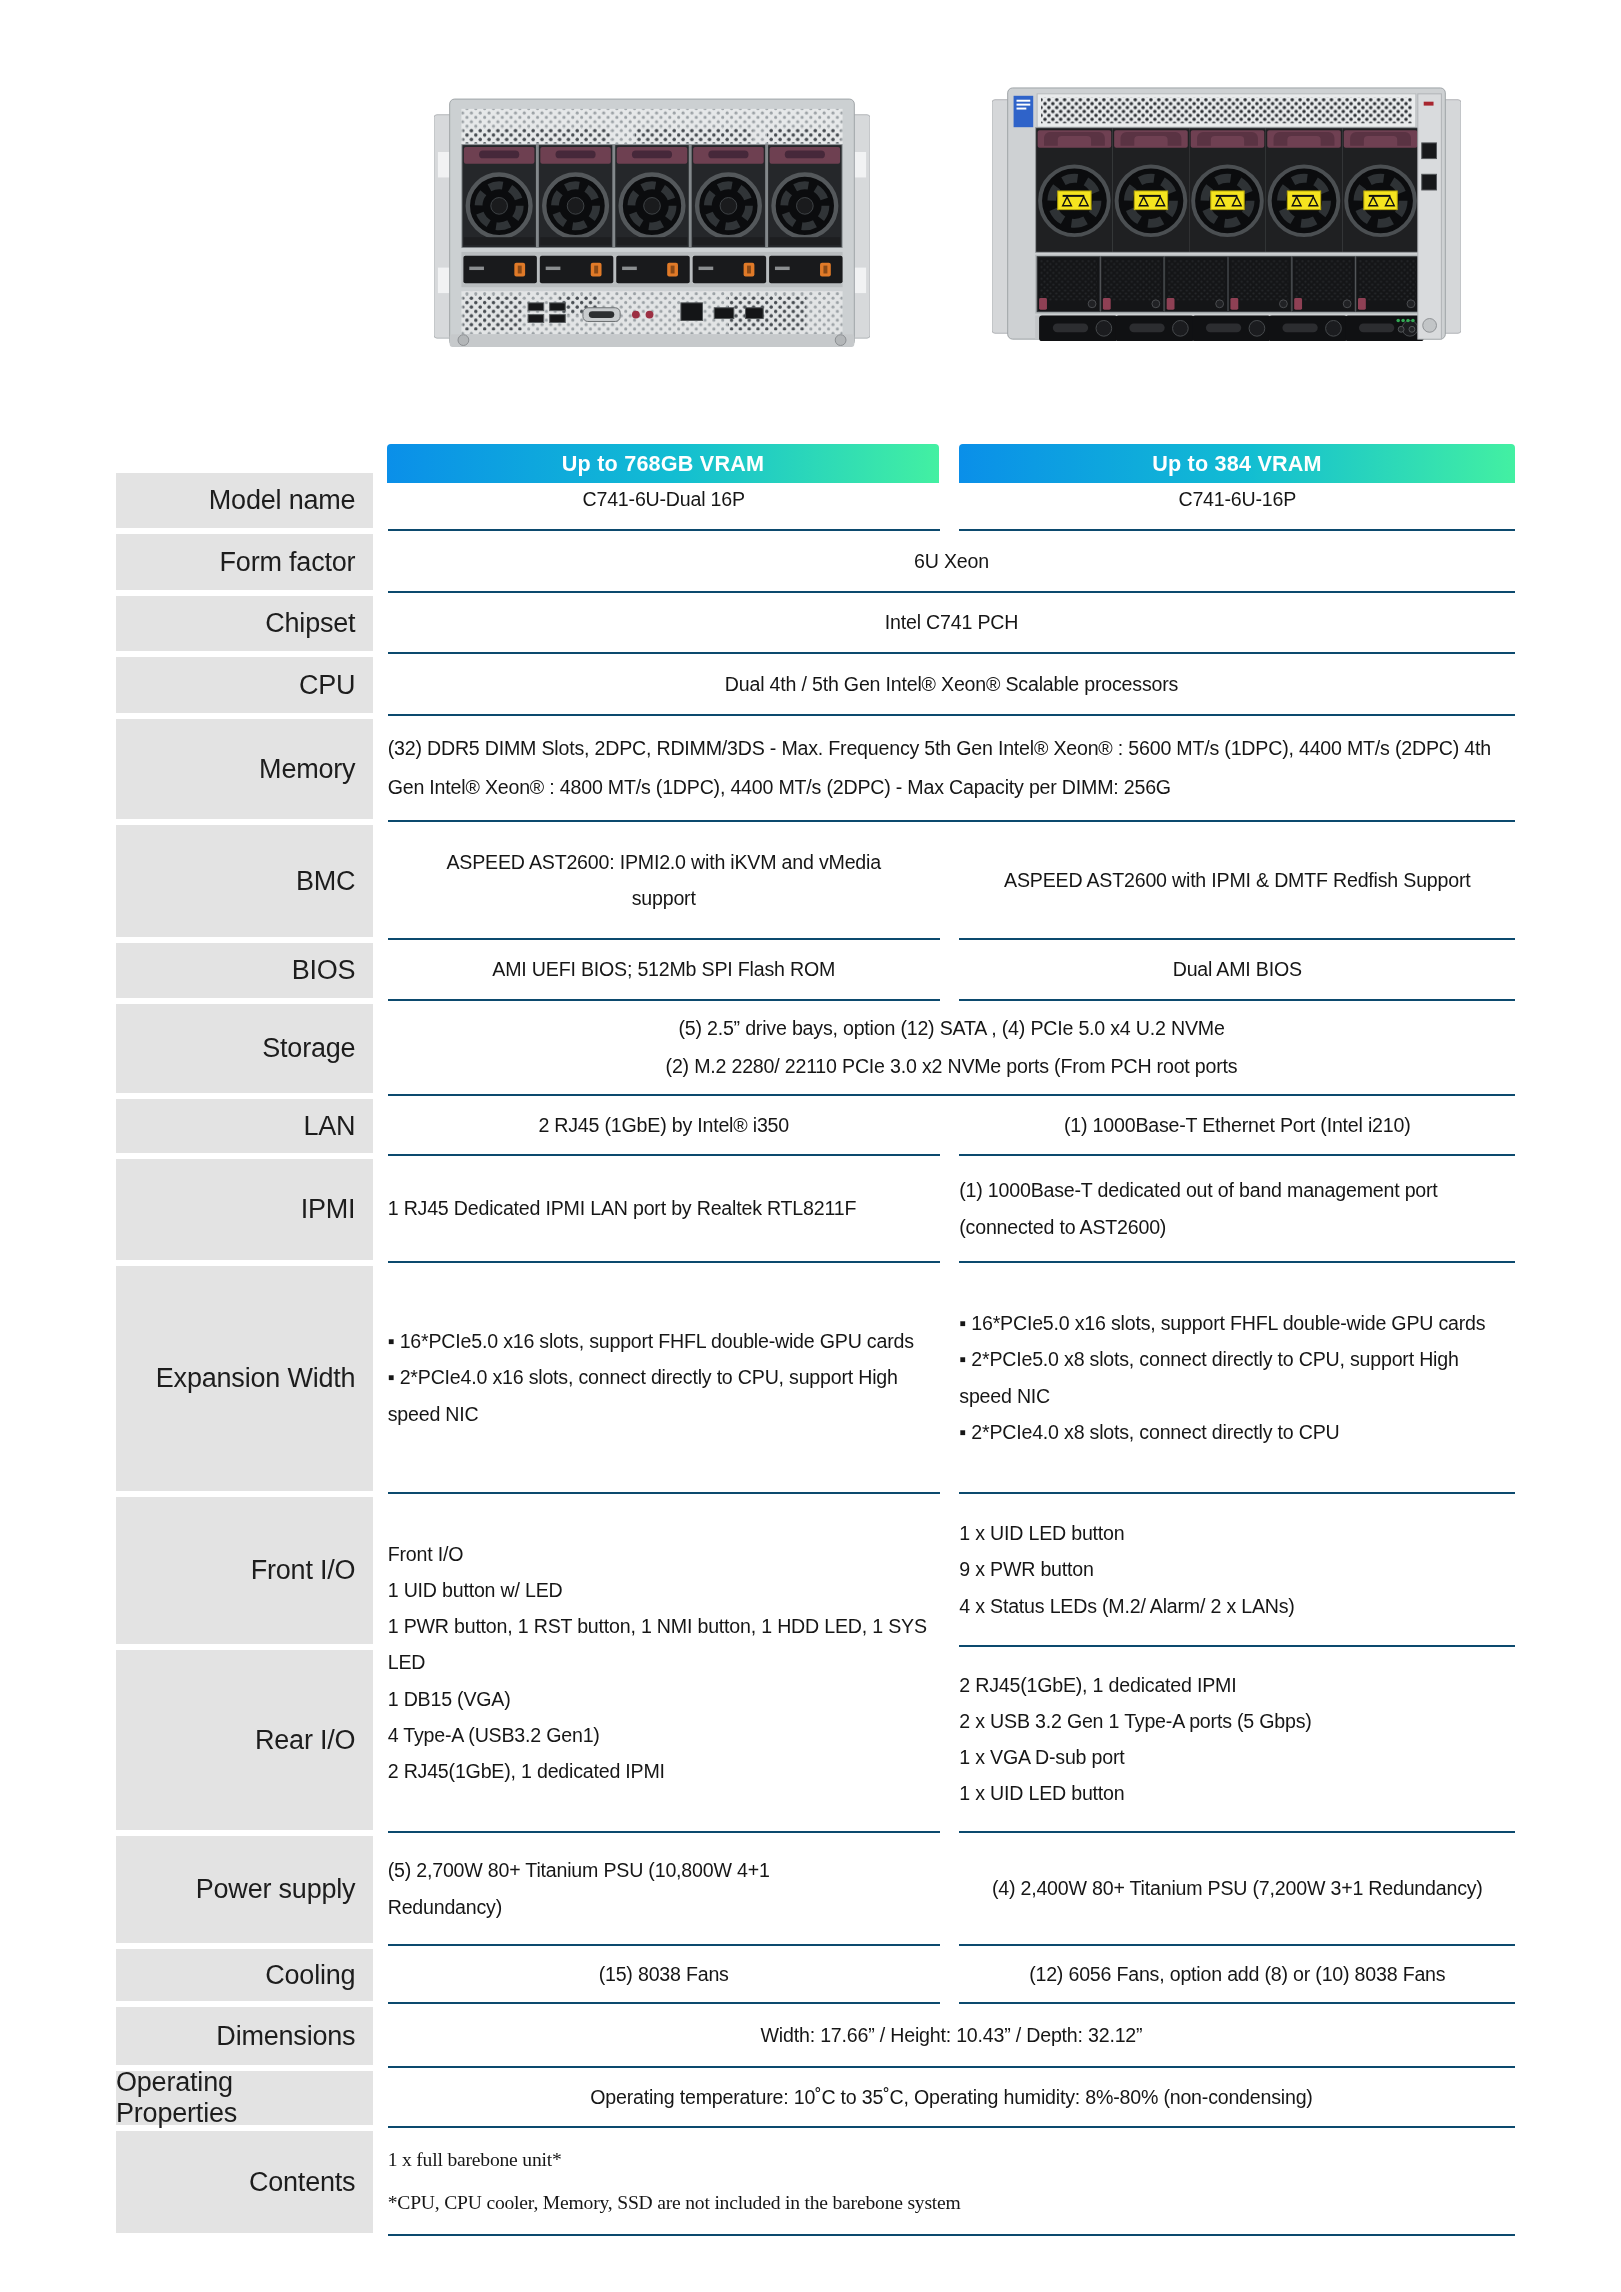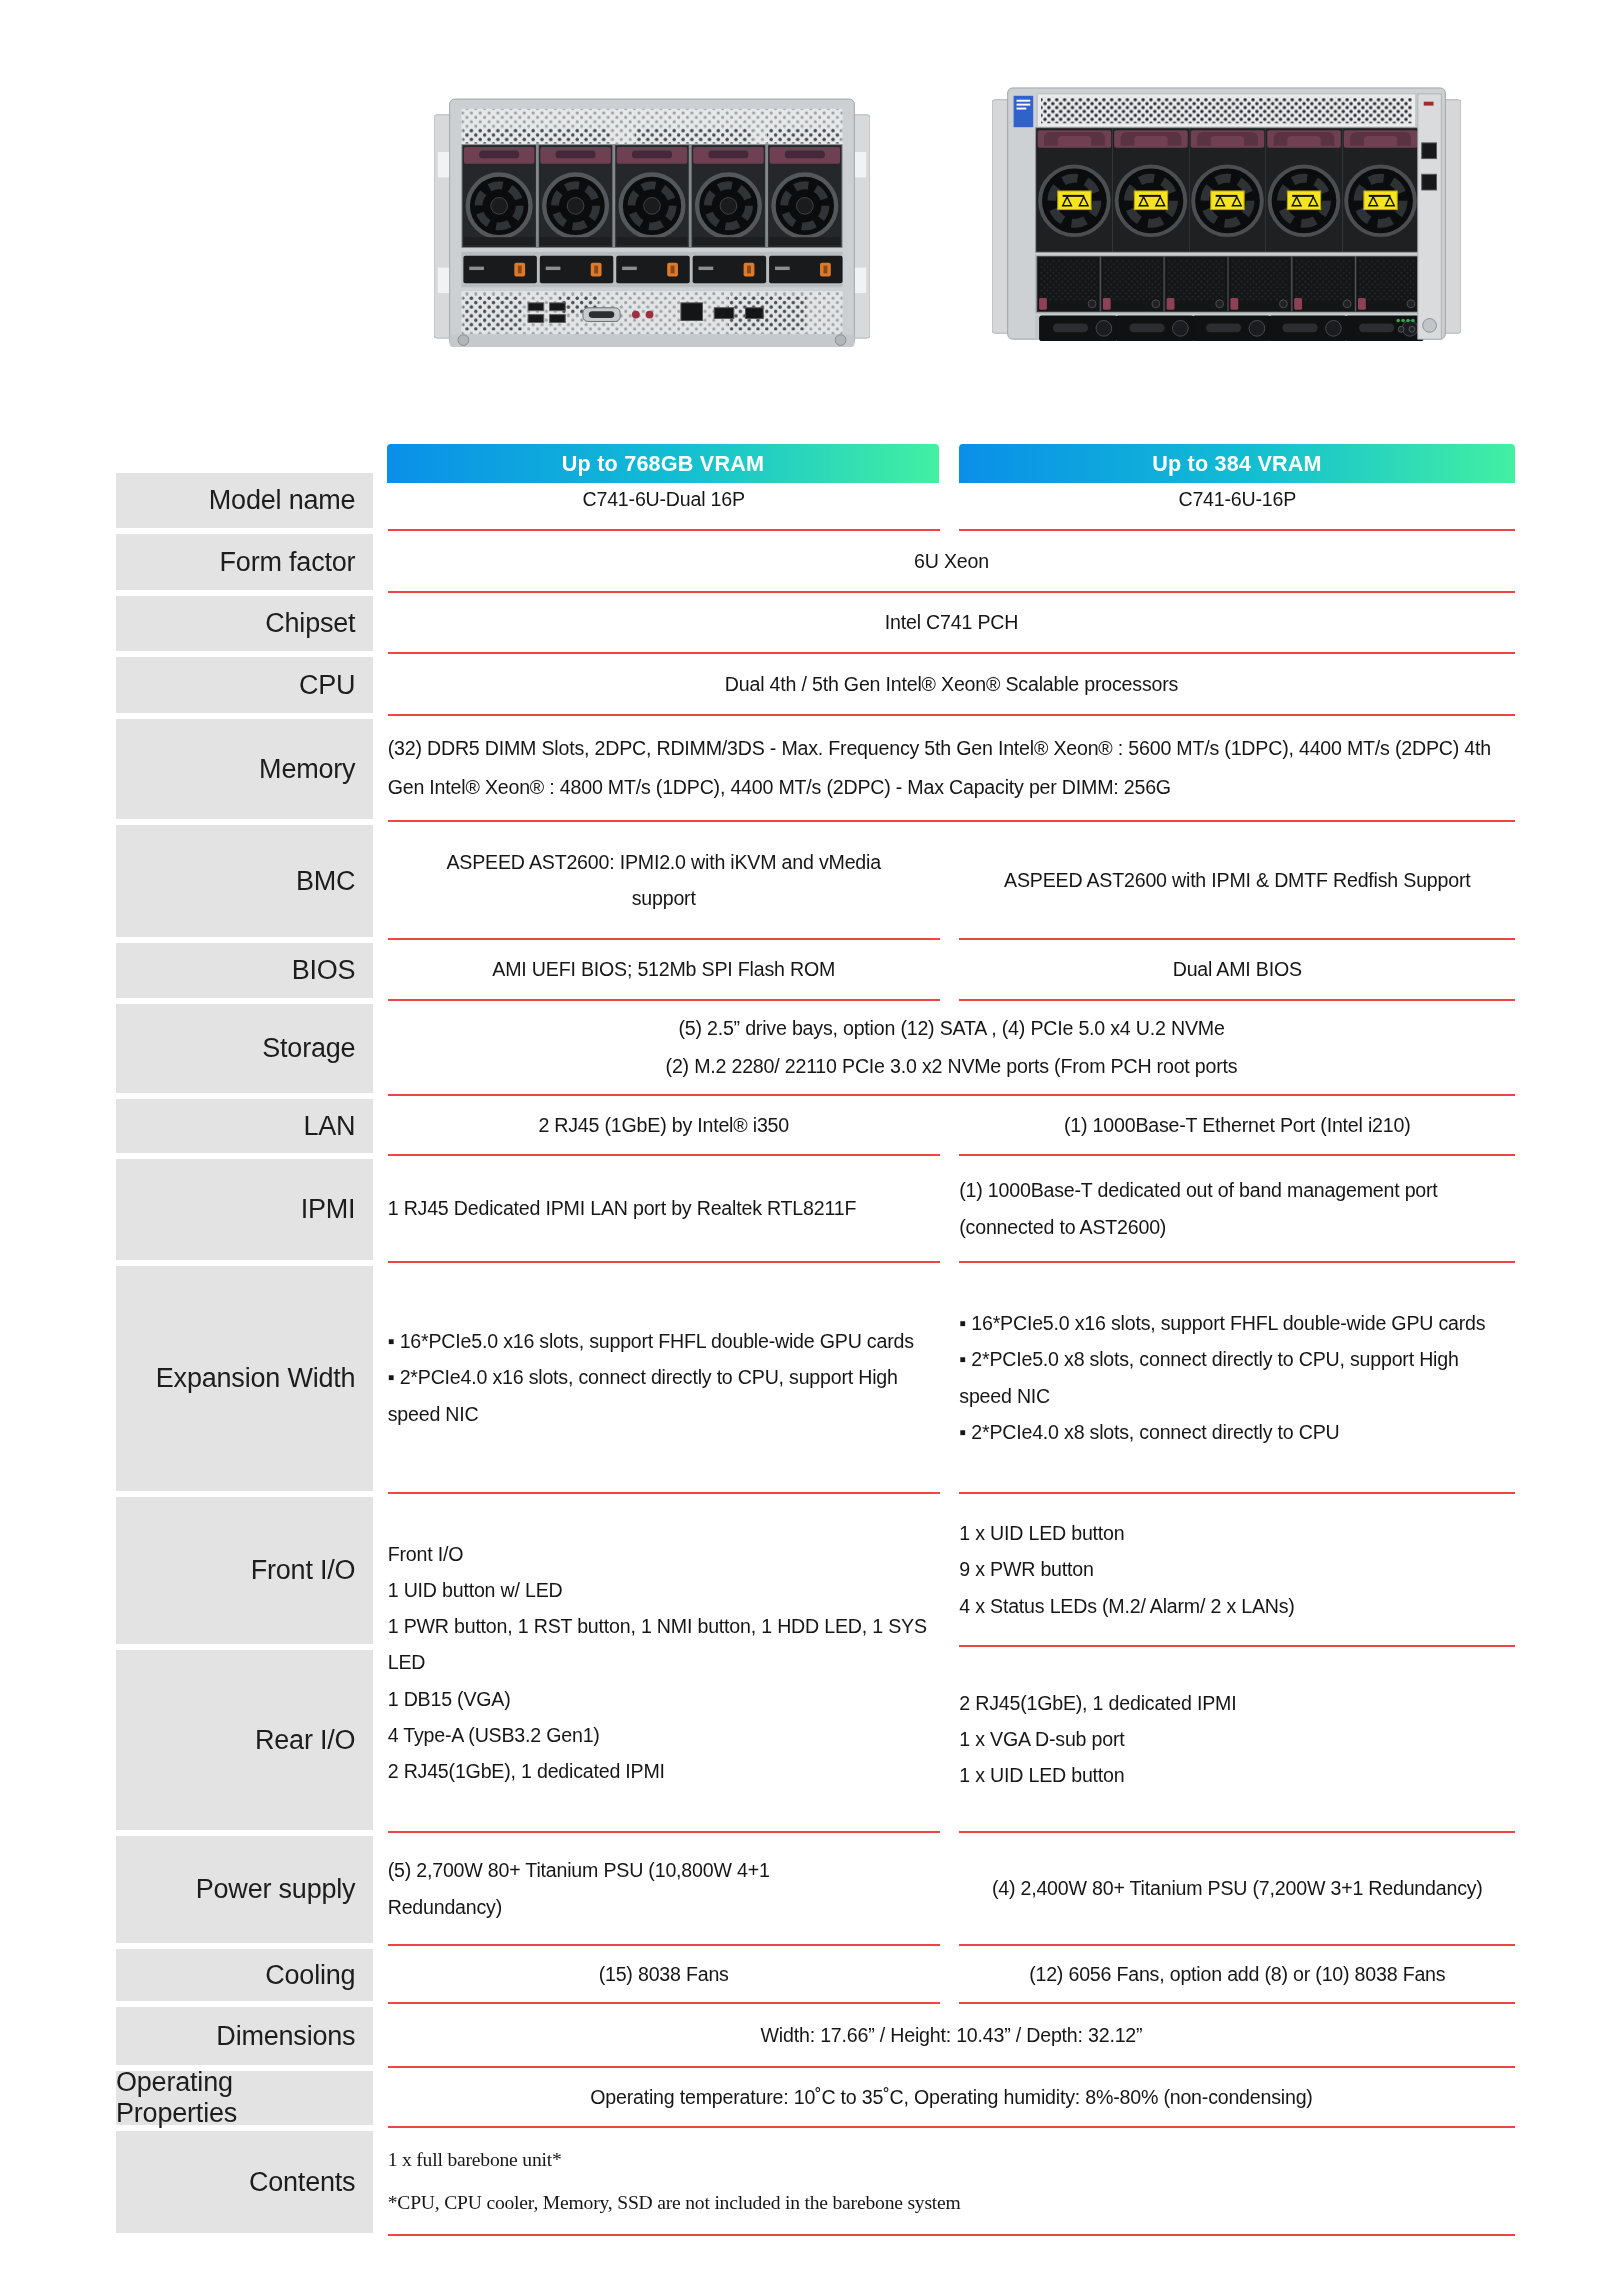--- a/index.html
+++ b/index.html
@@ -15,21 +15,21 @@
           color:#fff;font-size:21.6px;font-weight:700;letter-spacing:0.2px;}
   #banner-left{left:387px;width:552px;}
   #banner-right{left:959px;width:556px;}
   
   .grid{position:absolute;left:116px;top:470px;display:grid;
         grid-template-columns:257px 14.7px 552px 19.6px 556px;
         grid-template-rows:61px 62px 61px 62px 106px 118px 61px 95px 60px 107px 231px 153px 186px 113px 58px 64px 60px 108px;}
   .lab{grid-column:1/2;padding:2.9px 0;box-sizing:border-box;}
   .lab-in{height:100%;background:#e3e3e3;display:flex;align-items:center;justify-content:flex-end;
           padding-right:17.6px;box-sizing:border-box;font-size:27px;color:#1d1d1d;letter-spacing:-0.2px;}
-  .cell{border-bottom:2px solid #ef4444;display:flex;flex-direction:column;justify-content:center;
+  .cell{border-bottom:2px solid #0c4a6e;display:flex;flex-direction:column;justify-content:center;
         font-size:19.6px;line-height:1.85;letter-spacing:-0.2px;box-sizing:border-box;}
   .ctr{align-items:center;text-align:center;}
   .lft{align-items:flex-start;text-align:left;}
   .cell .ln{width:100%;}
   .para{line-height:2;}
   .tall{line-height:2.2;font-family:Liberation Serif, serif;}
   .mw480{max-width:470px;}
   .mw440{max-width:431px;}
 </style>
 </head>
@@ -362,20 +362,21 @@
         <div class="ln">4 Type-A (USB3.2 Gen1)</div>
         <div class="ln">2 RJ45(1GbE), 1 dedicated IPMI</div>
       </div>
     <div class="cell lft" style="grid-area:12/5/13/6">
         <div class="ln">1 x UID LED button</div>
         <div class="ln">9 x PWR button</div>
         <div class="ln">4 x Status LEDs (M.2/ Alarm/ 2 x LANs)</div>
       </div>
     <div class="cell lft" style="grid-area:13/5/14/6">
         <div class="ln">2 RJ45(1GbE), 1 dedicated IPMI</div>
+        <div class="ln">2 x USB 3.2 Gen 1 Type-A ports (5 Gbps)</div>
         <div class="ln">1 x VGA D-sub port</div>
         <div class="ln">1 x UID LED button</div>
       </div>
 
     <div class="cell lft" style="grid-area:14/3/15/4">
         <span class="mw440">(5) 2,700W 80+ Titanium PSU (10,800W 4+1 Redundancy)</span>
       </div>
     <div class="cell ctr" style="grid-area:14/5/15/6">
         <span>(4) 2,400W 80+ Titanium PSU (7,200W 3+1 Redundancy)</span>
       </div>

